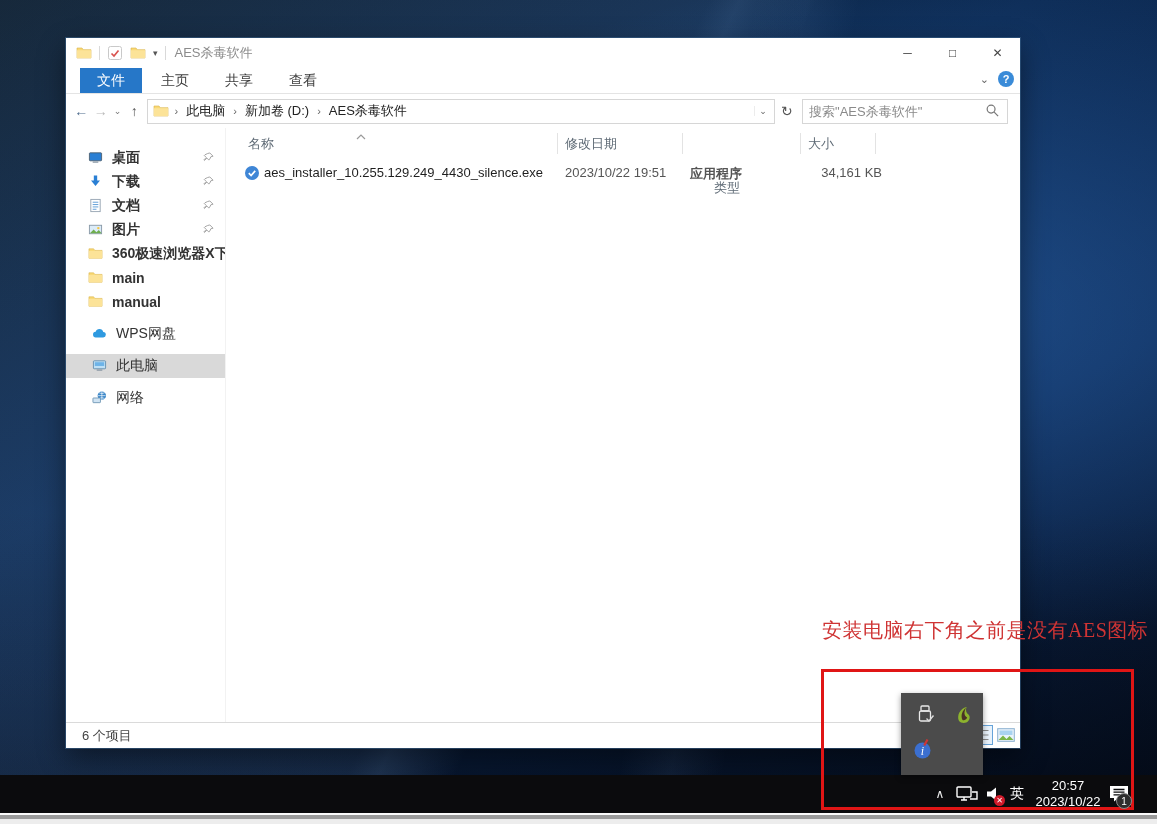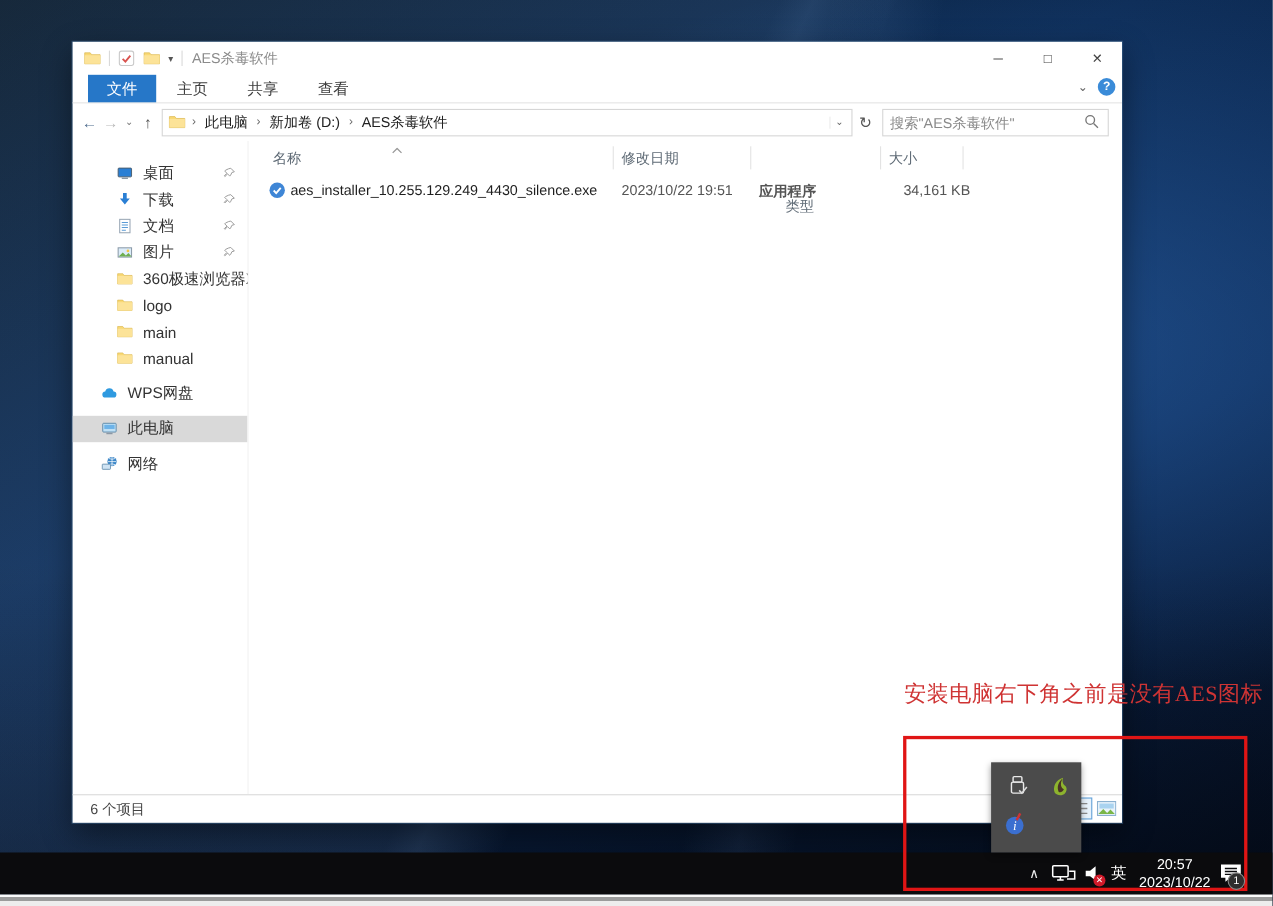--- a/index.html
+++ b/index.html
@@ -53,21 +53,21 @@
   .searchbox { margin-left:3px; flex:1; height:25px; border:1px solid #d6d6d6; background:#fff;
                display:flex; align-items:center; padding:0 6px; }
   .searchbox input { border:none; outline:none; flex:1; font-size:13px; color:#333;
                      font-family:inherit; background:transparent; }
   .searchbox input::placeholder { color:#8a8a8a; }
 
   .main { flex:1; display:flex; overflow:hidden; }
   .sidebar { width:160px; padding-top:18px; overflow:hidden; border-right:1px solid #f2f2f2; }
   .sideitem { height:24px; display:flex; align-items:center; gap:8px; padding-left:26px;
               position:relative; white-space:nowrap; font-size:14px; color:#333; }
-  .sideitem.lvl1 { padding-left:40px; }
+  .sideitem.lvl1 { padding-left:22px;font-weight:bold; }
   .sideitem.gap { margin-top:8px; }
   .sideitem.selected { background:#d9d9d9; }
   .sideitem .pin { position:absolute; right:10px; top:5px; }
   .icon16 { width:16px; height:16px; flex:0 0 16px; display:inline-flex; }
 
   .content { flex:1; position:relative; font-size:13px; }
   .sort-ind { position:absolute; left:130px; top:0; }
   .colhead { position:absolute; top:4px; height:24px; display:flex; align-items:center;
              color:#5e6a75; font-size:13px; }
   .coldiv { position:absolute; top:5px; width:1px; height:21px; background:#e3e3e3; }
@@ -260,29 +260,20 @@
           </span>
           <span>360极速浏览器X下载</span>
         </div>
         <div class="sideitem lvl1">
           <span class="icon16">
             <svg viewBox="0 0 16 16" width="15" height="15">
                 <path d="M1 3h5l1.3 1.7H15V13H1z" fill="#f9d975" stroke="#d9b44a" stroke-width="0.6"></path>
                 <path d="M1 5.2h14V13H1z" fill="#fce398"></path>
               </svg>
           </span>
-          <span>logo</span>
-        </div>
-        <div class="sideitem lvl1">
-          <span class="icon16">
-            <svg viewBox="0 0 16 16" width="15" height="15">
-                <path d="M1 3h5l1.3 1.7H15V13H1z" fill="#f9d975" stroke="#d9b44a" stroke-width="0.6"></path>
-                <path d="M1 5.2h14V13H1z" fill="#fce398"></path>
-              </svg>
-          </span>
           <span>main</span>
         </div>
         <div class="sideitem lvl1">
           <span class="icon16">
             <svg viewBox="0 0 16 16" width="15" height="15">
                 <path d="M1 3h5l1.3 1.7H15V13H1z" fill="#f9d975" stroke="#d9b44a" stroke-width="0.6"></path>
                 <path d="M1 5.2h14V13H1z" fill="#fce398"></path>
               </svg>
           </span>
           <span>manual</span>

